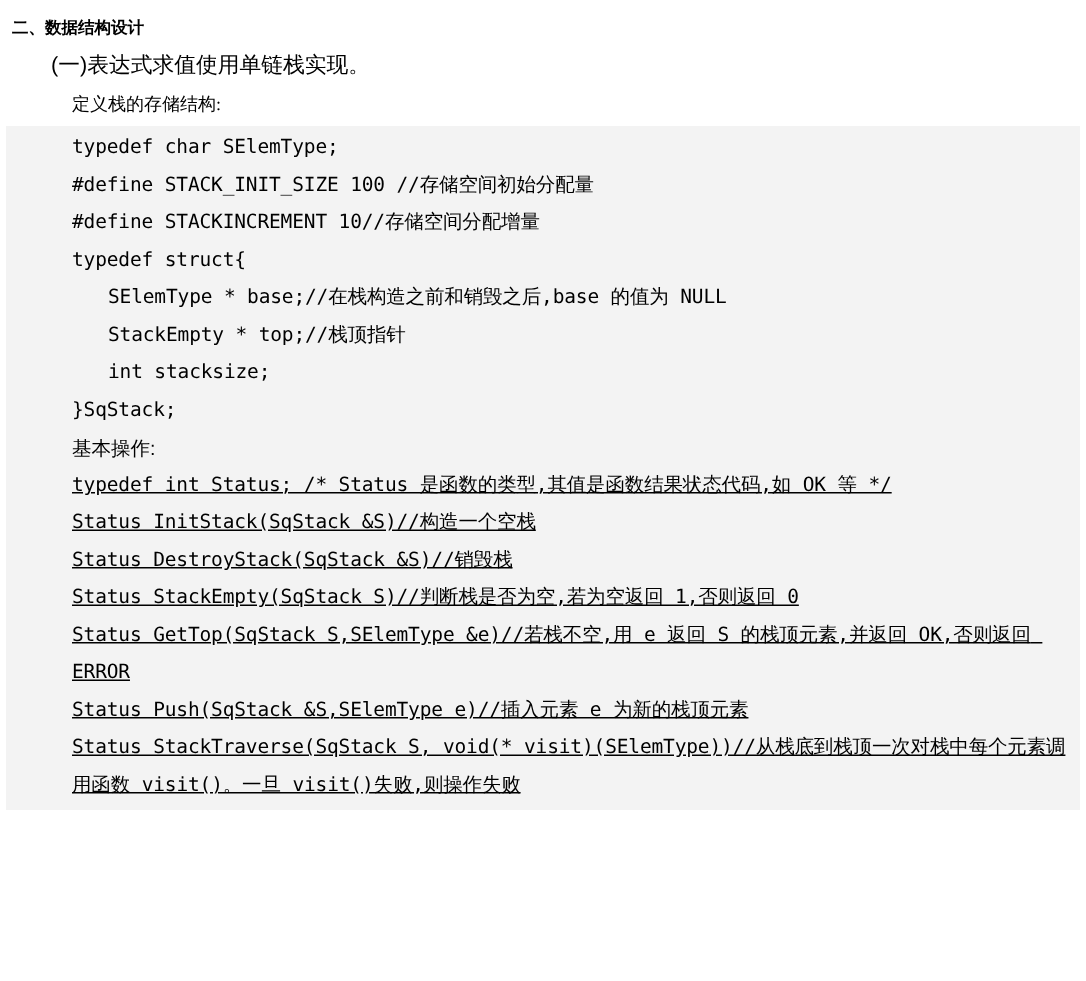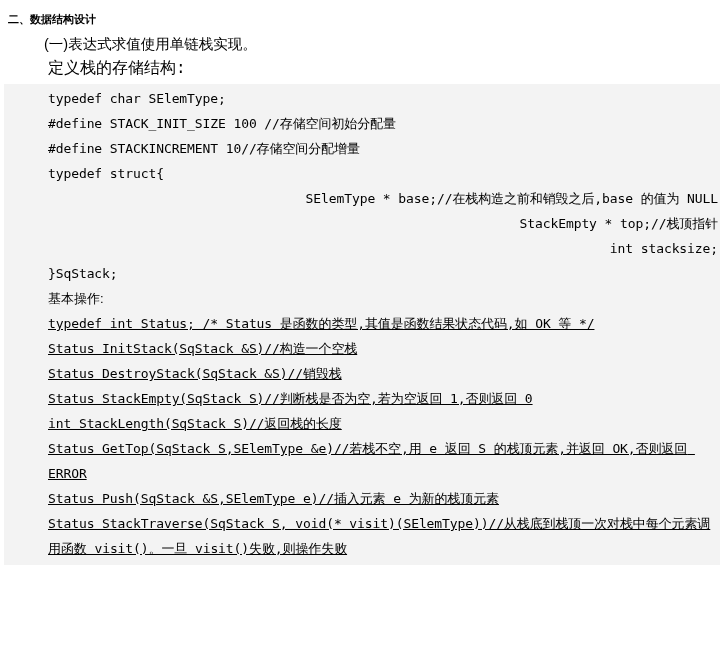--- a/index.html
+++ b/index.html
@@ -25,43 +25,43 @@
     font-family: "Liberation Sans", sans-serif;
     font-size: 11px;
     font-weight: bold;
     line-height: 26px;
     margin: 0 0 0 4px;
   }
   .subheading {
     font-family: "Liberation Sans", sans-serif;
     font-size: 14.5px;
     line-height: 25px;
-    margin: 0 0 0 40px;
+    margin: 0 0 0 30px;
   }
   .label-line {
-    font-family: Liberation Mono, monospace;
-    font-size: 16px;
+    font-family: Liberation Serif, serif;
+    font-size: 12px;
     line-height: 25px;
     margin: 0 0 0 44px;
   }
   .code-block {
     background: #f3f3f3;
     margin: 2px 0 0 0;
     padding: 2px 0 4px 0;
   }
   .code-line {
     font-family: "DejaVu Sans Mono", monospace;
     font-size: 13px;
     line-height: 25px;
     white-space: pre-wrap;
     margin: 0;
     padding: 0 2px 0 44px;
     letter-spacing: -0.1px;
   }
-  .code-line.ind1 { padding-left: 68px; text-align: right; }
+  .code-line.ind1 { padding-left: 68px; }
   .code-line.hang { padding-left: 44px; text-decoration: underline; }
   .plain-line {
     font-family: Liberation Sans, sans-serif;
     font-size: 13px;
     line-height: 25px;
     margin: 0;
     padding-left: 44px;
   }
 </style>
 </head>
@@ -84,19 +84,18 @@
     <div class="code-line ind1">StackEmpty * top;//栈顶指针</div>
     <div class="code-line ind1">int stacksize;</div>
     <div class="code-line">}SqStack;</div>
 
     <div class="plain-line">基本操作:</div>
 
     <div class="code-line hang">typedef int Status; /* Status 是函数的类型,其值是函数结果状态代码,如 OK 等 */</div>
     <div class="code-line hang">Status InitStack(SqStack &amp;S)//构造一个空栈</div>
     <div class="code-line hang">Status DestroyStack(SqStack &amp;S)//销毁栈</div>
     <div class="code-line hang">Status StackEmpty(SqStack S)//判断栈是否为空,若为空返回 1,否则返回 0</div>
-    <div class="code-line hang">int StackLength(SqStack S)//返回栈的长度</div>
     <div class="code-line hang">Status GetTop(SqStack S,SElemType &amp;e)//若栈不空,用 e 返回 S 的栈顶元素,并返回 OK,否则返回 ERROR</div>
     <div class="code-line hang">Status Push(SqStack &amp;S,SElemType e)//插入元素 e 为新的栈顶元素</div>
     <div class="code-line hang">Status StackTraverse(SqStack S, void(* visit)(SElemType))//从栈底到栈顶一次对栈中每个元素调用函数 visit()。一旦 visit()失败,则操作失败</div>
   </div>
 
 </div>
 
 </body></html>

